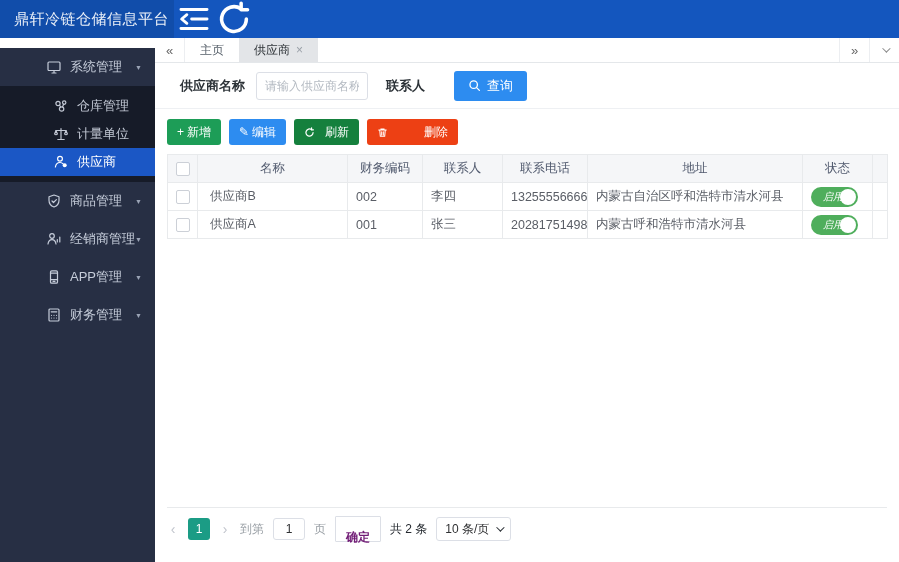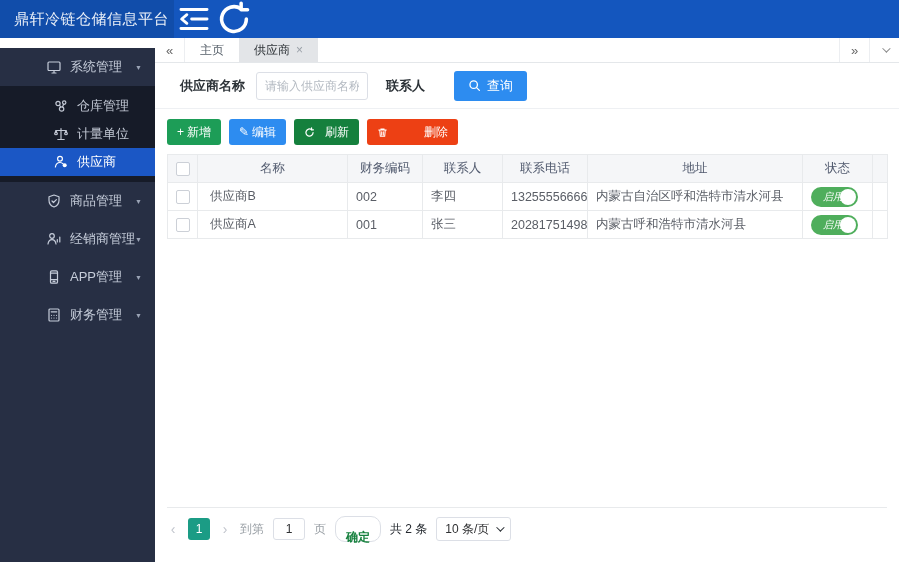--- a/index.html
+++ b/index.html
@@ -77,22 +77,22 @@
   .tg-knob { position:absolute; right:2px; top:2px; width:16px; height:16px; border-radius:50%; background:#fff; }
   .spacer { flex:1 1 auto; }
   
   .pager { flex:0 0 auto; border-top:1px solid #e8eaec; padding-top:8px; display:flex; align-items:center;
     gap:9px; font-size:12px; color:#606266; }
   .pg-arrow { color:#c0c4cc; font-size:14px; width:12px; text-align:center; cursor:pointer; }
   .pg-cur { width:22px; height:22px; background:#1b9c85; color:#fff; border-radius:3px; display:flex;
     align-items:center; justify-content:center; cursor:pointer; }
   .pg-input { width:32px; height:22px; border:1px solid #dcdfe6; border-radius:3px; text-align:center;
     font-size:12px; color:#303133; outline:none; font-family:inherit; }
-  .pg-btn { height:24px; padding:12px 10px; background:#fff; border:1px solid #dcdfe6; border-radius:10px;
-    font-size:12px; color:#15803d; font-weight:bold; cursor:pointer; font-family:inherit; }
+  .pg-btn { height:24px; padding:12px 10px; background:#fff; border:1px solid #dcdfe6; border-radius:1px;
+    font-size:12px; color:#701a75; font-weight:bold; cursor:pointer; font-family:inherit; }
   .pg-select { height:24px; border:1px solid #dcdfe6; border-radius:3px; display:flex; align-items:center;
     gap:7px; padding:0 8px; cursor:pointer; color:#303133; }
   .caret-down { width:6px; height:6px; border-right:1.6px solid #24292f; border-bottom:1.6px solid #24292f;
     transform:rotate(45deg) translateY(-2px); }
 </style>
 </head>
 <body>
 
 <header class="topbar">
   <div class="logo">鼎轩冷链仓储信息平台</div>

